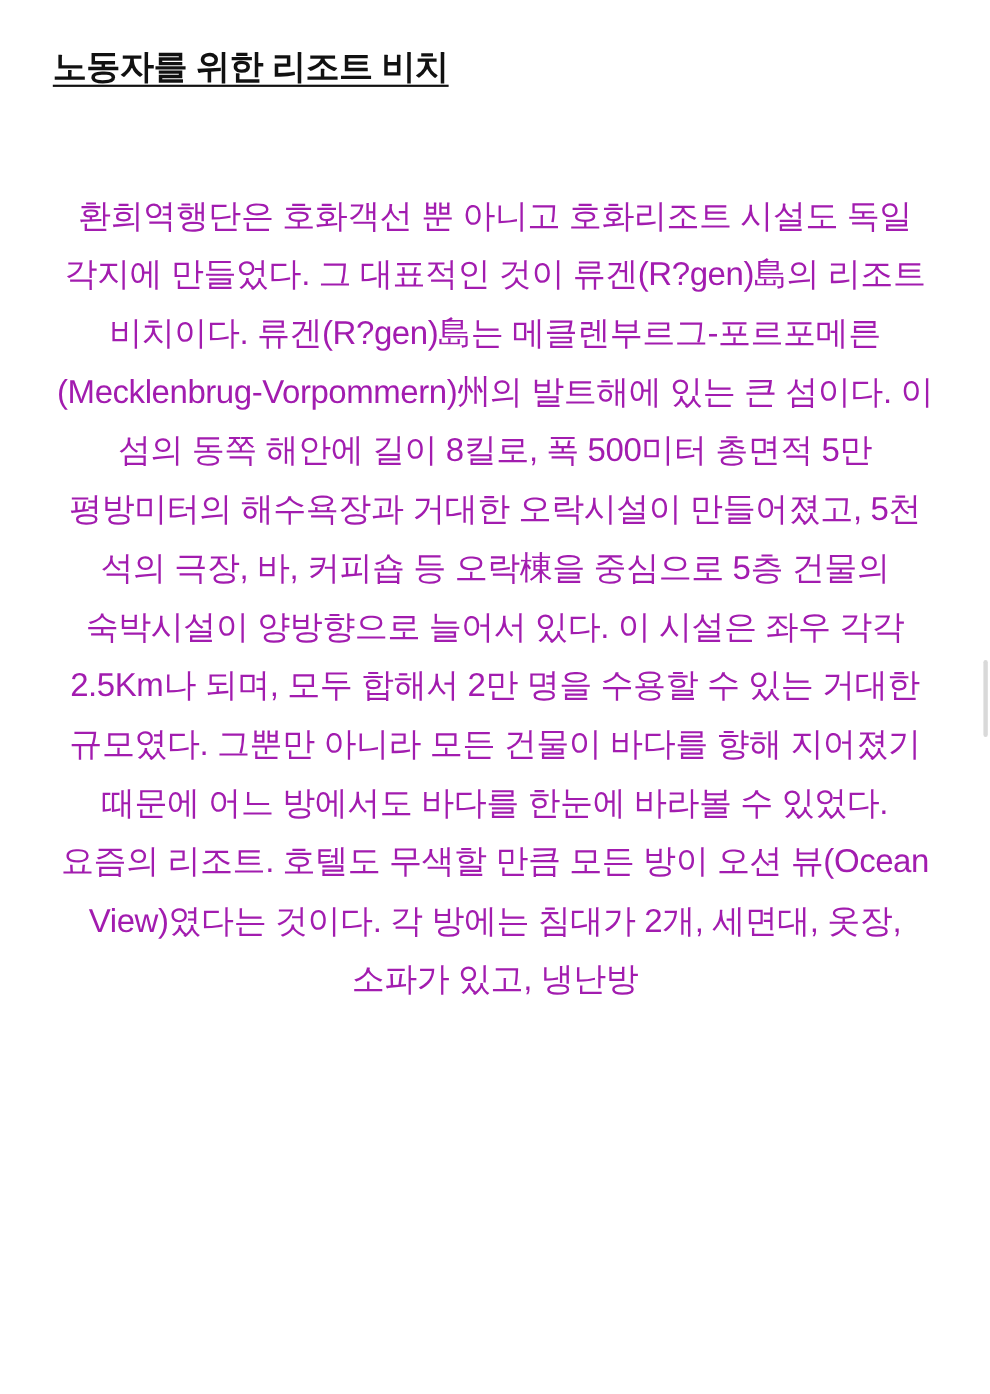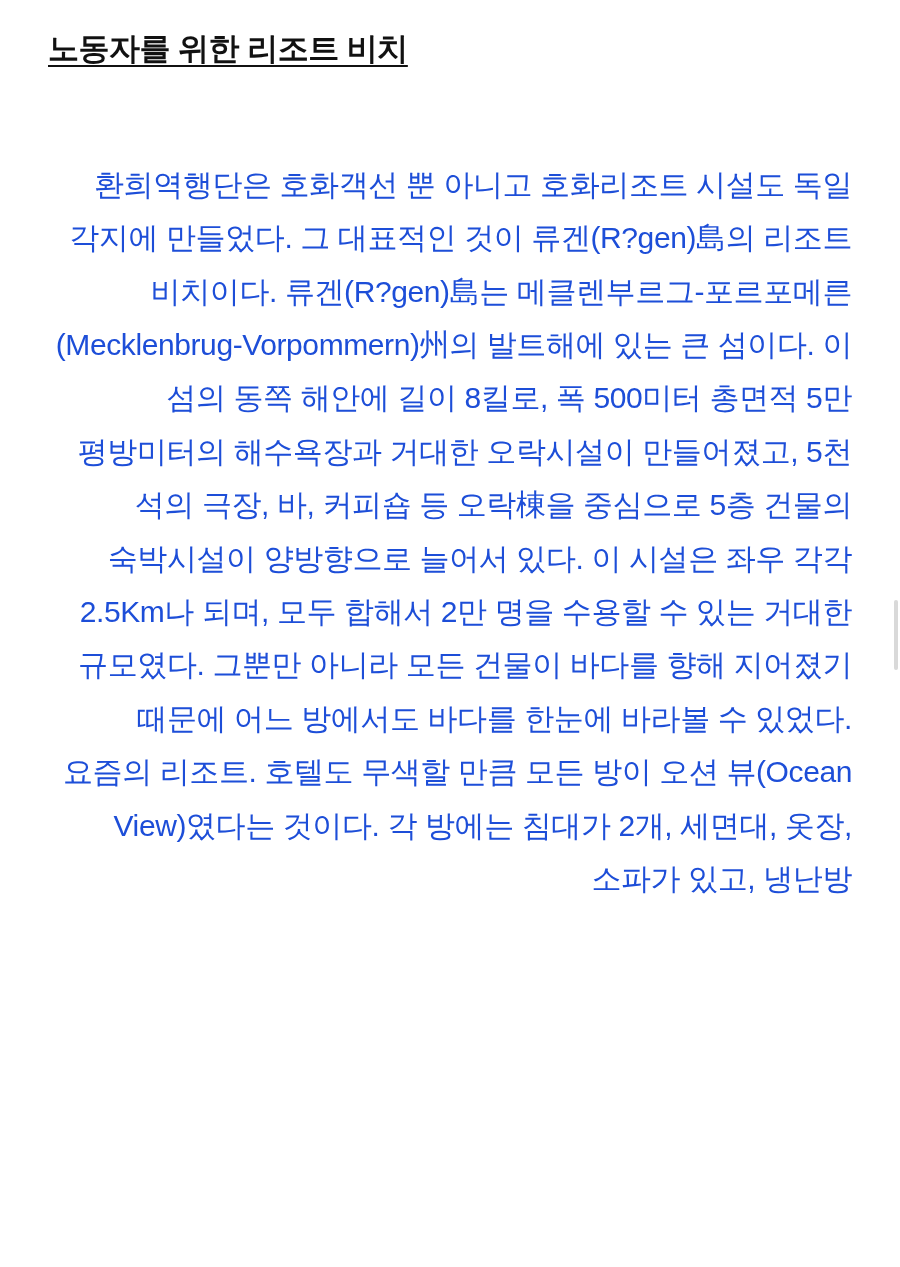--- a/index.html
+++ b/index.html
@@ -20,35 +20,35 @@
     min-height: 1267px;
     box-sizing: border-box;
     padding: 28px 48px 0 48px;
     background: #ffffff;
   }
   .doc-title {
     font-size: 31px;
     font-weight: 700;
     line-height: 1.35;
     letter-spacing: -0.5px;
-    margin: 0 0 0 0;
+    margin: 12px 0 0 0;
     text-decoration: underline;
     text-underline-offset: 6px;
     text-decoration-thickness: 2px;
     color: #111111;
   }
   .body-block {
     margin-top: 88px;
   }
   .body-text {
     font-size: 30px;
     line-height: 1.78;
     letter-spacing: -0.4px;
-    color: #1d4ed8;
-    text-align: right;
+    color: #a21caf;
+    text-align: center;
     word-break: keep-all;
     white-space: normal;
     margin: 0;
   }
   .scrollbar-hint {
     position: absolute;
     right: 2px;
     top: 600px;
     width: 4px;
     height: 70px;

